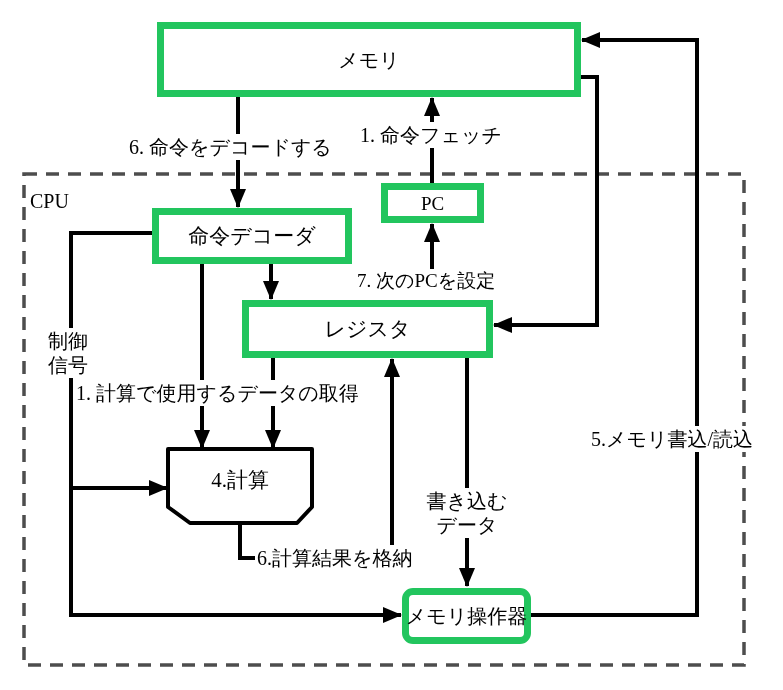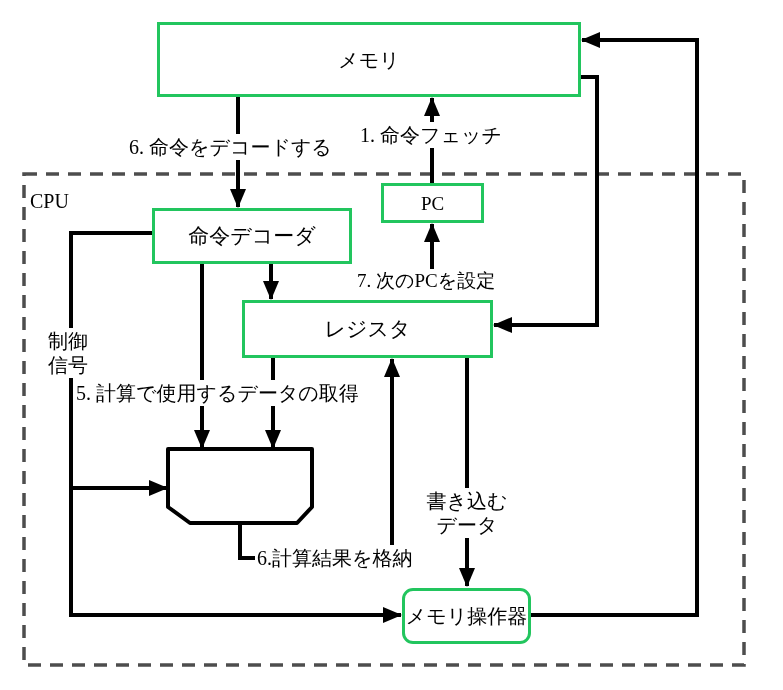--- a/index.html
+++ b/index.html
@@ -2,21 +2,21 @@
 <html><head>
 <meta charset="utf-8">
 <style>
   html,body{margin:0;padding:0;background:#fff;}
   #canvas{
     position:relative;width:783px;height:690px;background:#fff;overflow:hidden;
     font-family:"Liberation Serif","DejaVu Serif",serif;color:#000;
   }
   #edges{position:absolute;left:0;top:0;width:783px;height:690px;}
   .box{
-    position:absolute;box-sizing:border-box;background:#fff;border:3px solid #22c55e;
+    position:absolute;box-sizing:border-box;background:#fff;border:7px solid #22c55e;
     display:flex;align-items:center;justify-content:center;
     font-size:21px;line-height:1;white-space:nowrap;
   }
   .node-memory{left:157px;top:22px;width:424px;height:75px;font-size:20px;}
   .node-decoder{left:152px;top:208px;width:200px;height:56px;}
   .node-pc{left:381px;top:183px;width:103px;height:40px;font-size:19px;}
   .node-register{left:242px;top:300px;width:251px;height:58px;}
   .node-memop{left:402px;top:588px;width:129px;height:56px;border-radius:11px;font-size:20px;}
   .node-calc-label{
     position:absolute;left:168px;top:449px;width:144px;height:62px;
@@ -91,29 +91,33 @@
   </div>
 
   <div class="box node-register">
     <span>レジスタ</span>
   </div>
 
   <div class="box node-pc">
     <span>PC</span>
   </div>
 
+  <div class="node-calc-label">
+    <span>4.計算</span>
+  </div>
 
   <div class="box node-memop">
     <span>メモリ操作器</span>
   </div>
 
   <div class="lbl lbl-cpu">CPU</div>
   <div class="lbl lbl-fetch">1. 命令フェッチ</div>
   <div class="lbl lbl-decode">6. 命令をデコードする</div>
   <div class="lbl lbl-nextpc">7. 次のPCを設定</div>
-  <div class="lbl lbl-getdata">5. 計算で使用するデータの取得</div>
+  <div class="lbl lbl-getdata">1. 計算で使用するデータの取得</div>
   <div class="lbl lbl-control">制御
 信号</div>
   <div class="lbl lbl-writedata">書き込む
 データ</div>
   <div class="lbl lbl-result">6.計算結果を格納</div>
+  <div class="lbl lbl-memrw">5.メモリ書込/読込</div>
 
 </div>
 
 </body></html>

